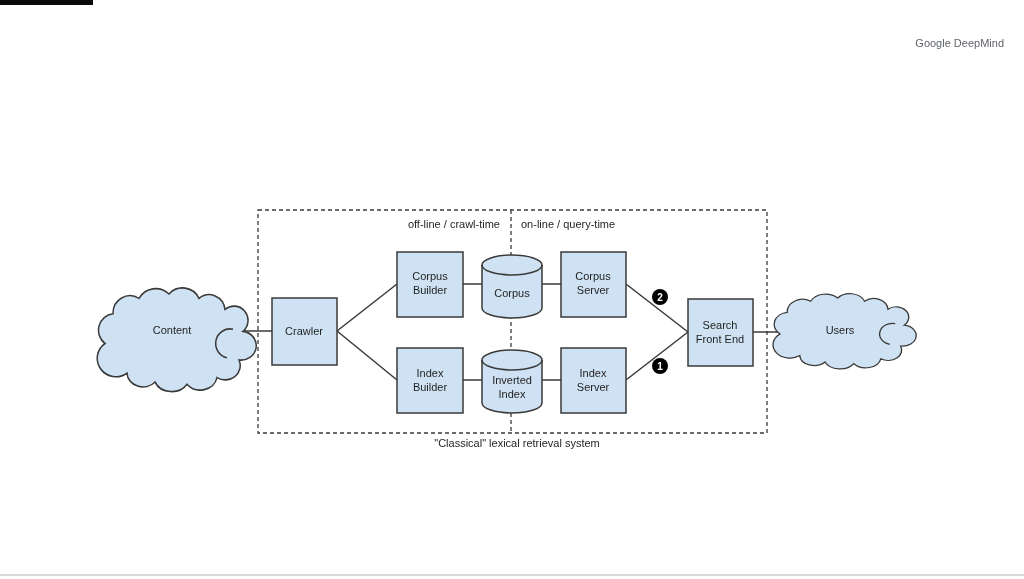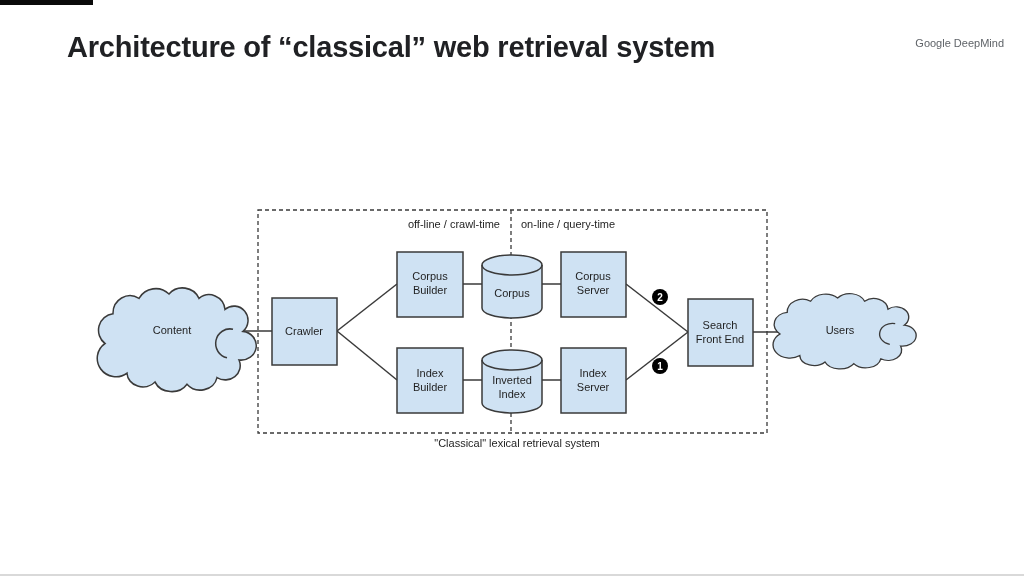--- a/index.html
+++ b/index.html
@@ -54,21 +54,20 @@
   .badge-circle { fill: var(--badge-fill, #000000); }
   .badge-num { font-family: "Liberation Sans", sans-serif; font-size: 10px; font-weight: bold; fill: #ffffff; text-anchor: middle; }
 </style>
 </head>
 <body>
 
 <div class="slide">
 
   <div class="top-left-bar"></div>
 
-  <h1 class="title">Architecture of “classical” web retrieval system</h1>
 
   <div class="brand">Google DeepMind</div>
 
   <svg class="diagram" width="1024" height="579" viewBox="0 0 1024 579">
 
     <defs>
       <path id="cloud-shape" d="M -70,5
                A 16,15 0 0 1 -62,-22
                A 17,16 0 0 1 -36,-36
                A 19,17 0 0 1 -6,-40

